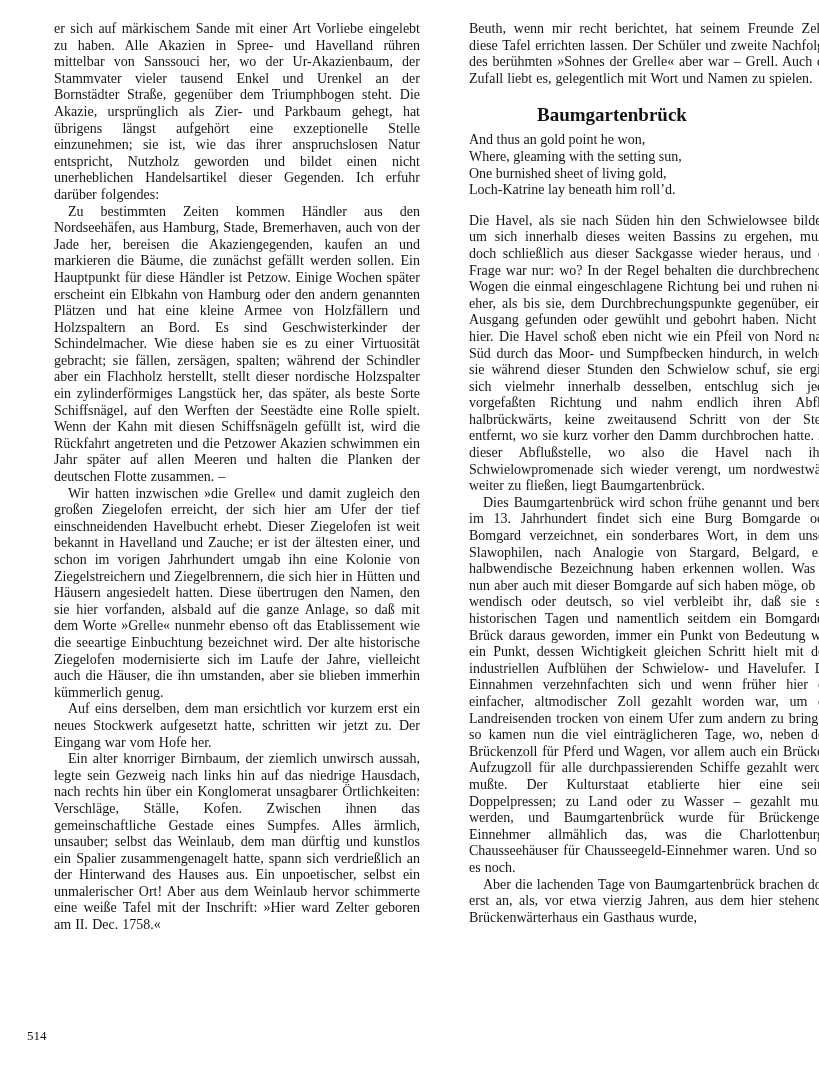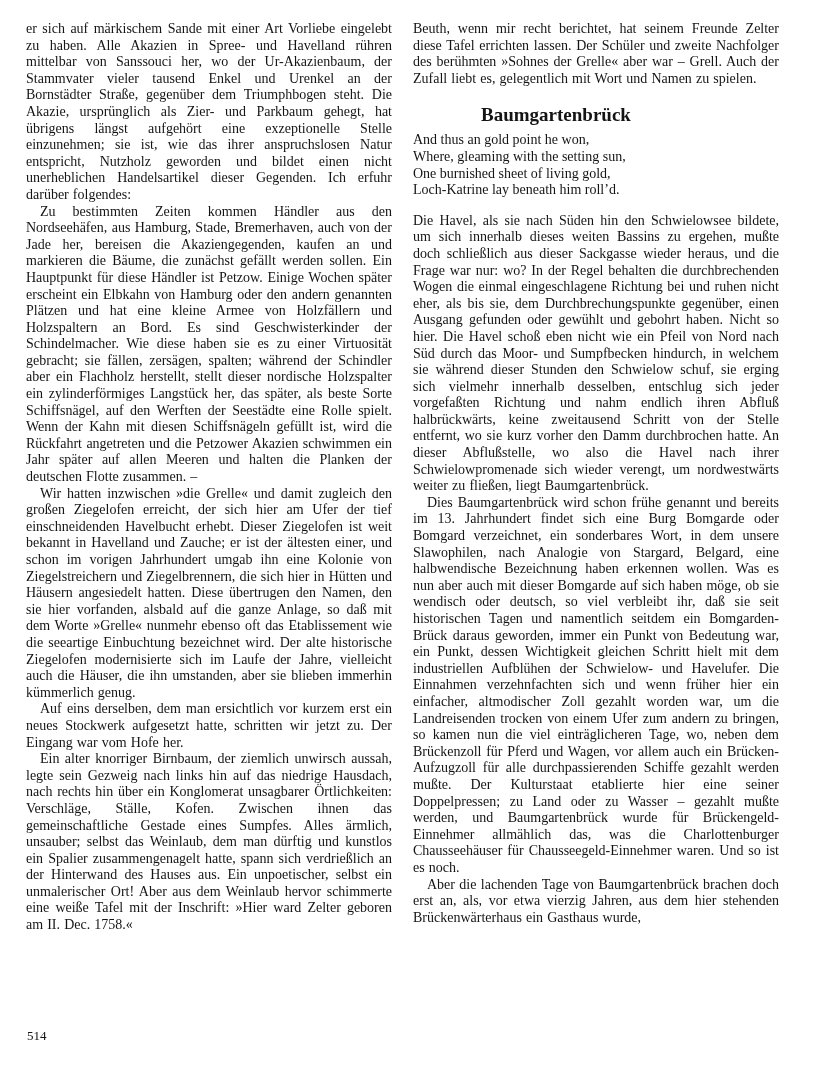--- a/index.html
+++ b/index.html
@@ -19,20 +19,21 @@
     overflow: hidden;
   }
   .columns {
     display: flex;
     padding: 21px 40px 0 26px;
     gap: 21px;
   }
   .col {
     width: 366px;
     flex: 0 0 366px;
+    margin-left: 28px;
   }
   .para {
     margin: 0;
     text-align: justify;
     hyphens: auto;
     -webkit-hyphens: auto;
     word-spacing: 0.6px;
   }
   .para.indent {
     text-indent: 14px;

